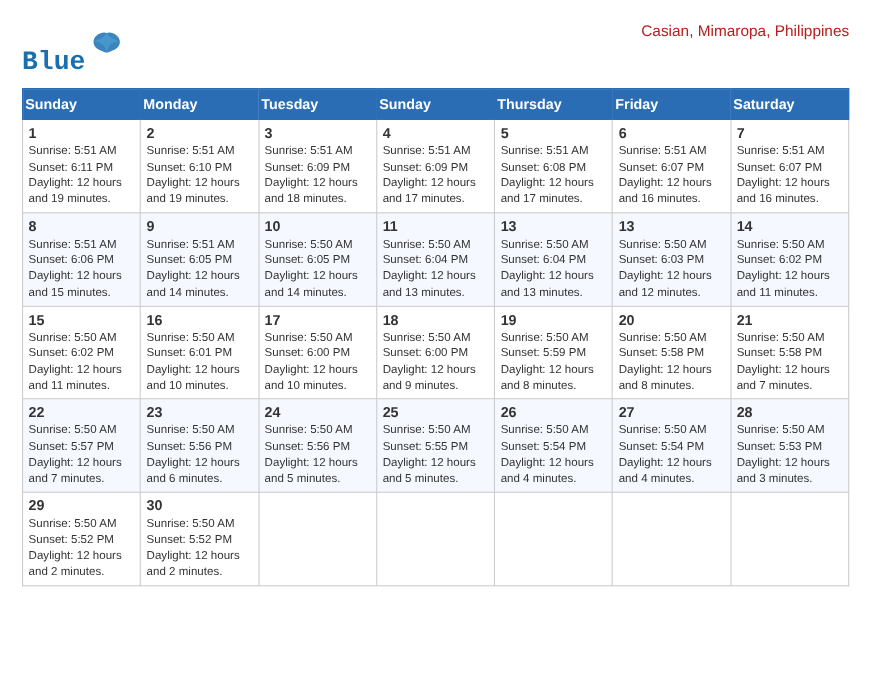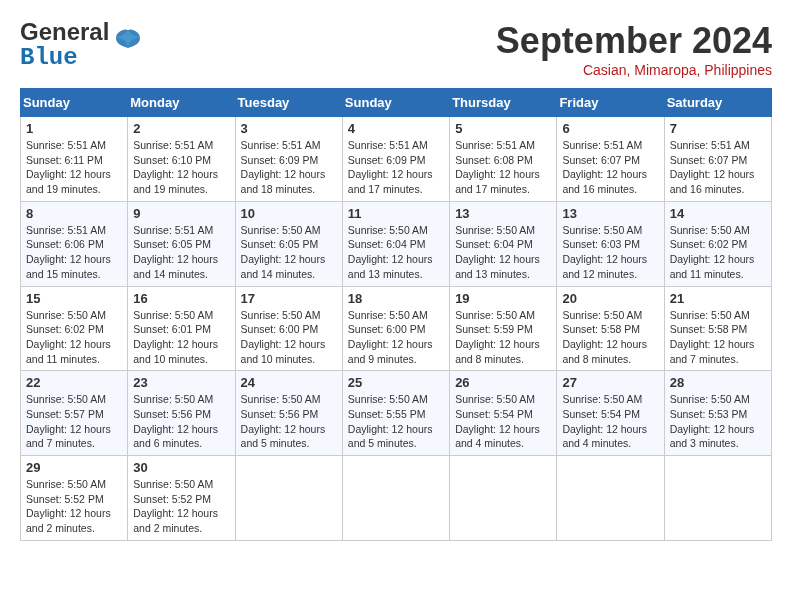--- a/index.html
+++ b/index.html
@@ -83,33 +83,32 @@
       margin-top: -8px;
     }
   </style>
 </head>
 <body>
 
 <div class="header">
   <div class="logo-wrapper">
     <div>
       <div class="logo-name">
-        <span class="general">General</span><br>
+        <br>
         <span class="blue-text">Blue</span>
       </div>
     </div>
     <div class="logo-bird">
       <svg width="28" height="22" viewBox="0 0 28 22">
         <path d="M14 2 C18 0, 26 4, 26 10 C26 16, 20 18, 14 20 C8 18, 2 16, 2 10 C2 4, 10 0, 14 2Z" fill="#1a6faf" opacity="0.85"></path>
         <path d="M14 2 C16 6, 22 8, 26 10 C22 10, 16 10, 14 20 C12 10, 6 10, 2 10 C6 8, 12 6, 14 2Z" fill="#4a9fd4" opacity="0.7"></path>
       </svg>
     </div>
   </div>
   <div class="title-block">
-    <div class="month-title">September 2024</div>
     <div class="location">Casian, Mimaropa, Philippines</div>
   </div>
 </div>
 
 <table class="calendar">
   <thead>
     <tr>
       <th>Sunday</th>
       <th>Monday</th>
       <th>Tuesday</th>

